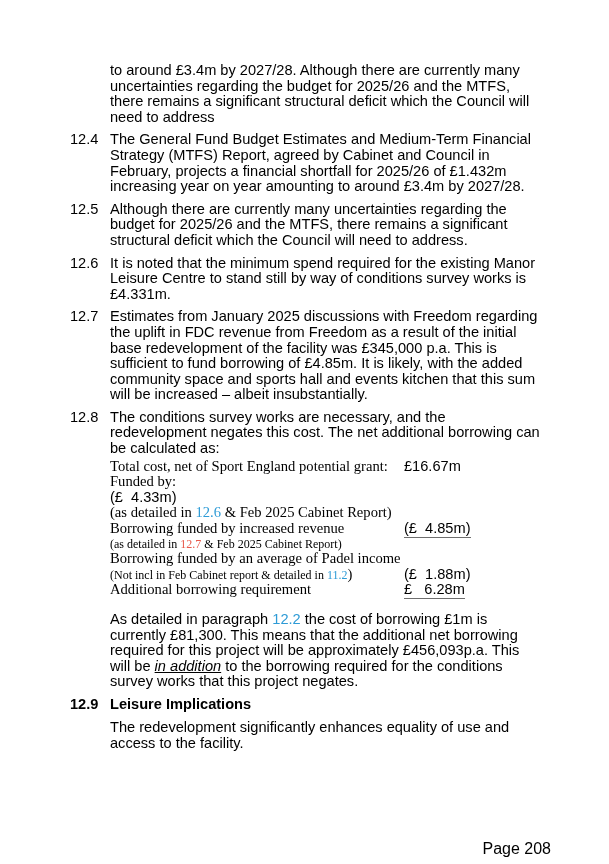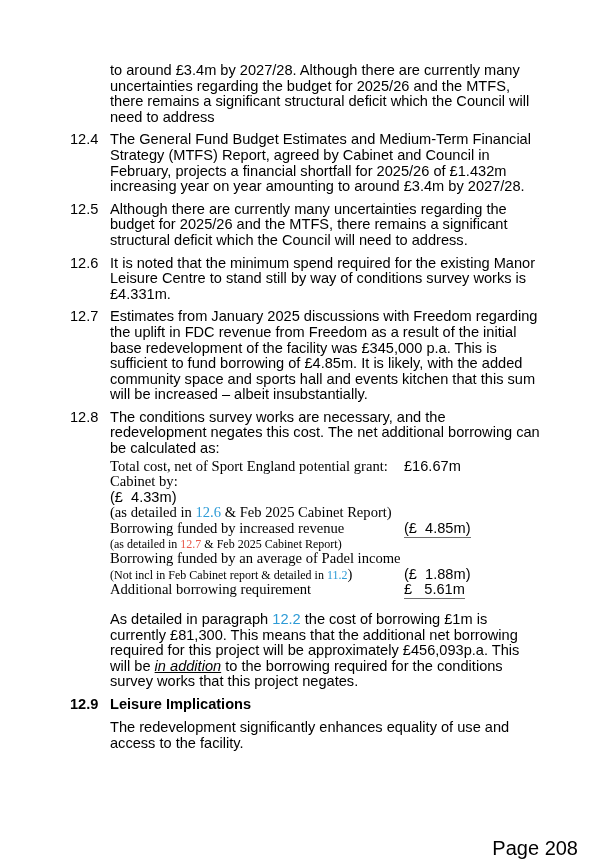--- a/index.html
+++ b/index.html
@@ -36,22 +36,22 @@
   .t-row{display:flex;align-items:baseline;}
   .t-label{width:294px;flex-shrink:0;font-family:Liberation Serif, serif;}
   .t-amount{white-space:pre;}
   .t-amount.u{border-bottom:1px solid var(--underline);}
   .small{font-size:12px;line-height:13.5px;}
   .normal-size{font-size:14.6px;}
   .borrow-para{margin-top:13px;margin-bottom:7px;}
   .emph{font-style:italic;text-decoration:underline;}
   .footer{
     position:absolute;
-    top:841px;right:31px;
-    font-size:20px;
+    top:841px;right:58px;
+    font-size:16px;
   }
 </style>
 </head>
 <body>
 
 <div class="page">
   <div class="content">
 
     <div class="para">
       <span class="pnum"></span>
@@ -86,21 +86,21 @@
     <div class="para" style="margin-bottom:0;">
       <span class="pnum"></span>
       <div class="calc-table">
 
         <div class="t-row">
           <span class="t-label">Total cost, net of Sport England potential grant:</span>
           <span class="t-amount">£16.67m</span>
         </div>
 
         <div class="t-row">
-          <span class="t-label">Cabinet by:</span>
+          <span class="t-label">Funded by:</span>
         </div>
 
         <div class="t-row">
           <span class="t-amount">(£  4.33m)</span>
         </div>
 
         <div class="t-row">
           <span class="t-label"><span>(as detailed in </span><span class="link">12.6</span><span> &amp; Feb 2025 Cabinet Report)</span></span>
         </div>
 
@@ -117,21 +117,21 @@
           <span class="t-label">Borrowing funded by an average of Padel income</span>
         </div>
 
         <div class="t-row">
           <span class="t-label small" style="width:294px;"><span>(Not incl in Feb Cabinet report &amp; detailed in </span><span class="link">11.2</span><span class="normal-size">)</span></span>
           <span class="t-amount">(£  1.88m)</span>
         </div>
 
         <div class="t-row">
           <span class="t-label">Additional borrowing requirement</span>
-          <span class="t-amount u">£   5.61m</span>
+          <span class="t-amount u">£   6.28m</span>
         </div>
 
       </div>
     </div>
 
     <div class="para borrow-para">
       <span class="pnum"></span>
       <div class="ptext"><span>As detailed in paragraph </span><span class="link">12.2</span><span> the cost of borrowing £1m is currently £81,300. This means that the additional net borrowing required for this project will be approximately £456,093p.a.  This will be </span><span class="emph">in addition</span><span> to the borrowing required for the conditions survey works that this project negates.</span></div>
     </div>
 

